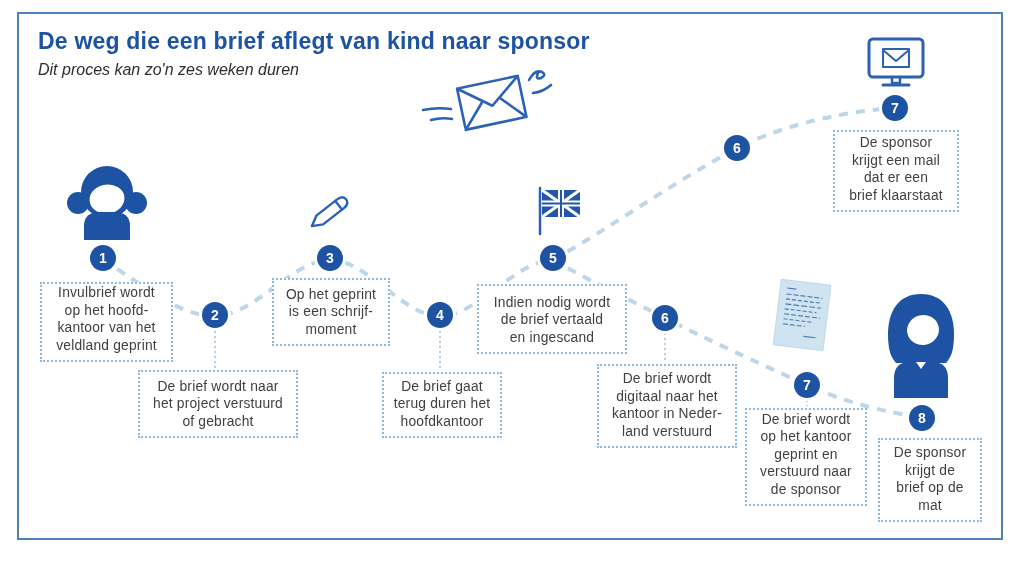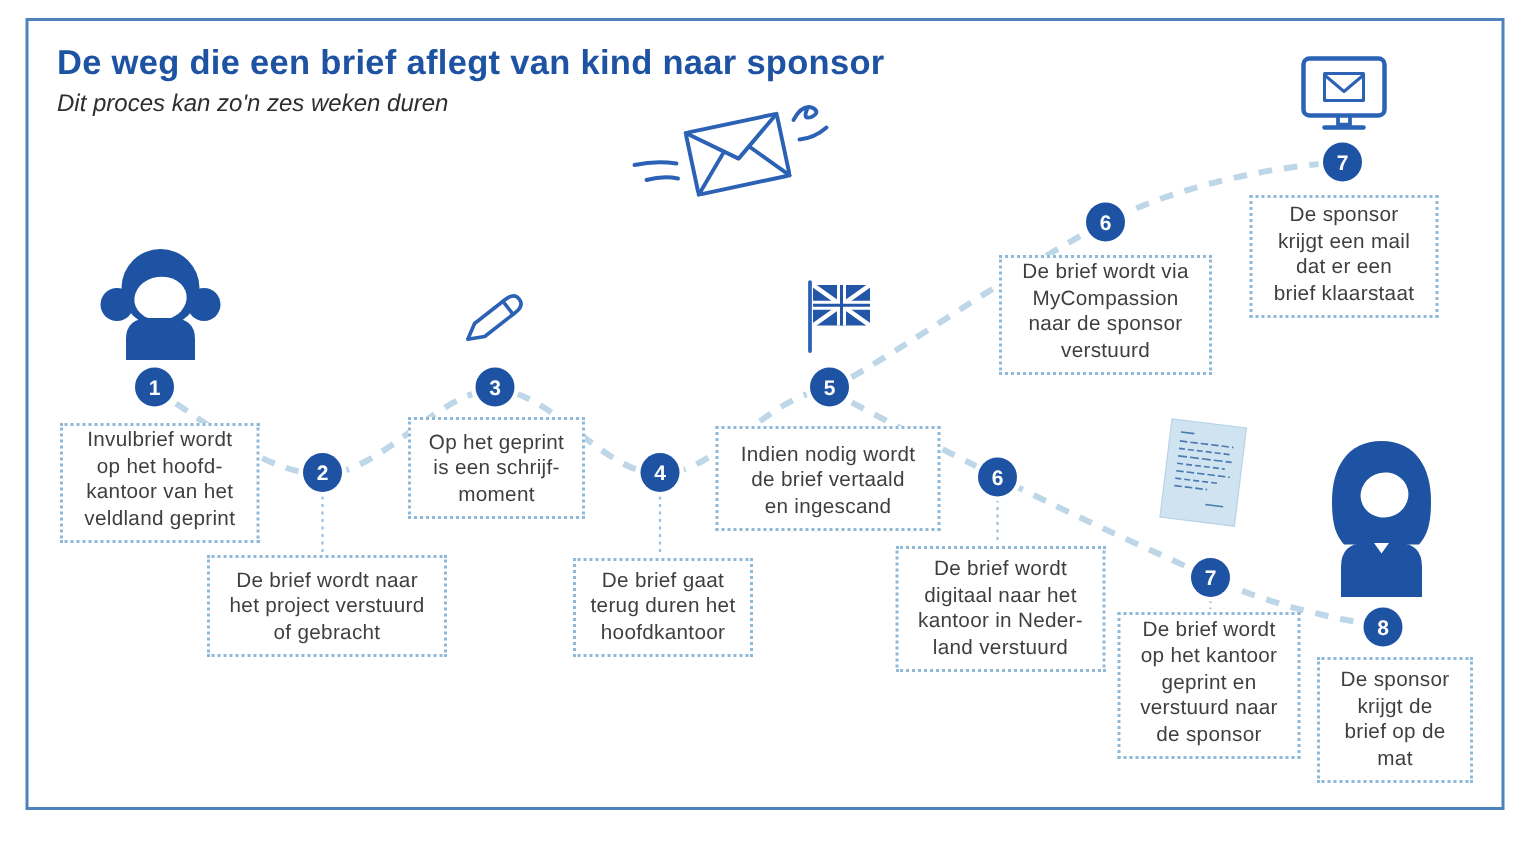--- a/index.html
+++ b/index.html
@@ -178,26 +178,20 @@
   <div class="box" id="b4">
     <span class="txt">De brief gaat
 terug duren het
 hoofdkantoor</span>
   </div>
   <div class="box" id="b5">
     <span class="txt">Indien nodig wordt
 de brief vertaald
 en ingescand</span>
   </div>
-  <div class="box" id="b6a">
-    <span class="txt">De brief wordt via
-MyCompassion
-naar de sponsor
-verstuurd</span>
-  </div>
   <div class="box" id="b7a">
     <span class="txt">De sponsor
 krijgt een mail
 dat er een
 brief klaarstaat</span>
   </div>
   <div class="box" id="b6b">
     <span class="txt">De brief wordt
 digitaal naar het
 kantoor in Neder-

